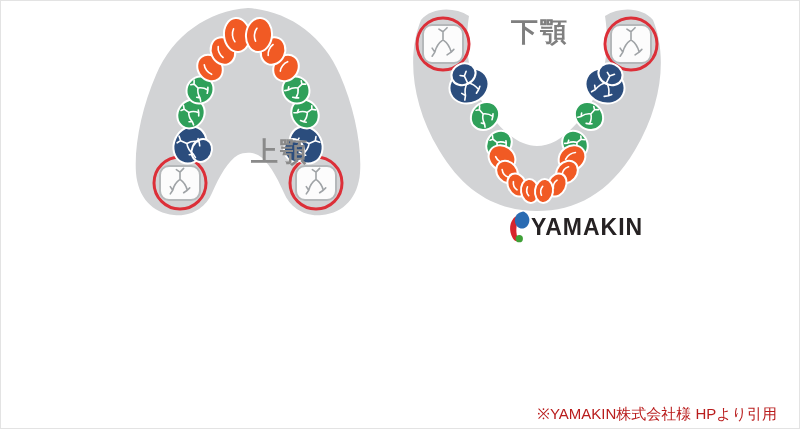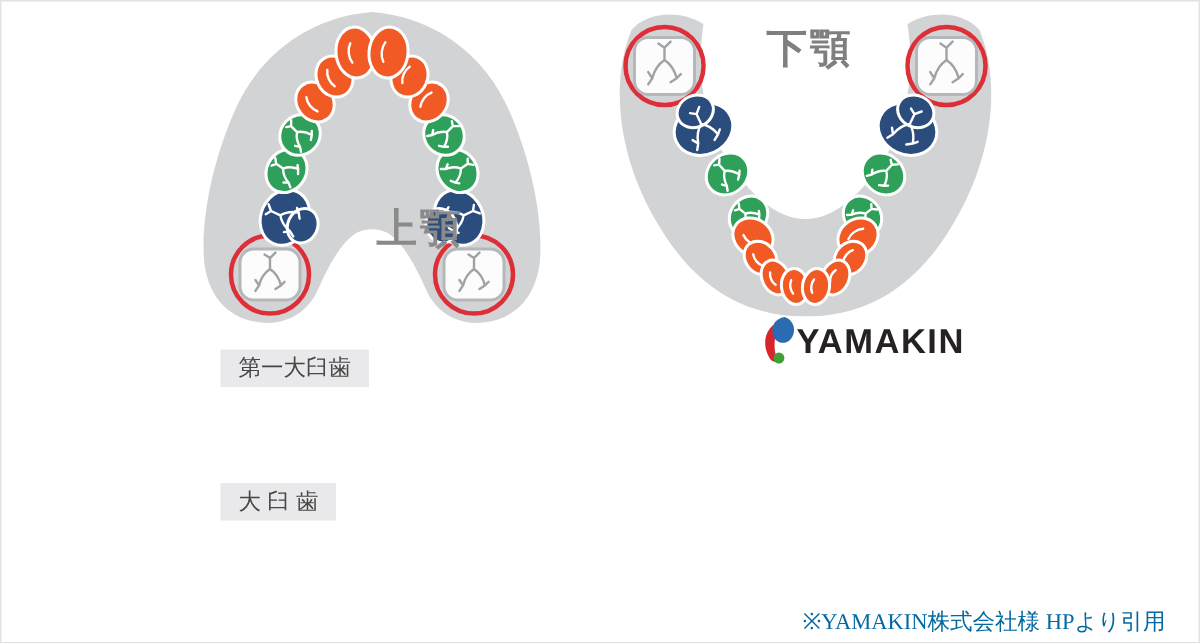--- a/index.html
+++ b/index.html
@@ -21,21 +21,21 @@
     position:absolute;display:inline-block;background:#e9e9eb;color:#464646;
     font-size:15px;padding:3px 12px;line-height:19px;
   }
   .body-para{
     position:absolute;width:600px;font-size:13.5px;line-height:20px;color:#3a3a3a;
     white-space:pre-line;
   }
   .red-mark{font-weight:bold;}
   .citation{
     position:absolute;left:380px;top:402px;width:396px;text-align:right;
-    font-family:Liberation Serif, serif;font-size:15px;color:#0369a1;
+    font-family:Liberation Sans, sans-serif;font-size:15px;color:#b91c1c;
   }
 </style>
 </head>
 <body>
 
 <div class="canvas">
 
   <svg id="upper-jaw" class="jaw-svg" style="left:127px;top:4px;" width="242" height="214" viewBox="0 0 242 214">
       <path d="M 120,3 C 80,6 45,30 28,70 C 14,102 6,140 8,168 C 10,192 24,208 46,210 C 64,212 78,202 84,188 C 92,170 100,156 110,150 C 116,147 124,147 130,150 C 140,156 148,170 156,188 C 162,202 176,212 194,210 C 216,208 230,192 232,168 C 234,140 226,102 212,70 C 195,30 160,6 120,3 Z" fill="#d2d3d5"></path>
       <circle cx="52" cy="178" r="26" fill="none" stroke="#dc2f38" stroke-width="3"></circle>
@@ -178,21 +178,19 @@
 
   <div class="logo">
     <svg id="logo-icon" width="26" height="40" viewBox="0 0 30 40">
         <path d="M 12,8 C 5,14 4,24 9,33 C 11,36.5 14.5,37.5 15.5,35 C 12,28 12.5,17 16,10 Z" fill="#d7252c"></path>
         <path d="M 21,2 C 28,4.5 30.5,13 25.5,19 C 20.5,24.5 12.5,21.5 11.5,14 C 10.6,7 15,3 21,2 Z" fill="#2a6bb2"></path>
         <circle cx="16.5" cy="33.5" r="4.2" fill="#3fa037"></circle>
       </svg>
     <span class="logo-text">YAMAKIN</span>
   </div>
 
-  <div class="section-heading" style="left:146px;top:232px;">第一大臼歯</div>
 
 
-  <div class="section-heading" style="left:146px;top:321px;">大 臼 歯</div>
 
 
   <div class="citation">※YAMAKIN株式会社様 HPより引用</div>
 
 </div>
 
 </body></html>

